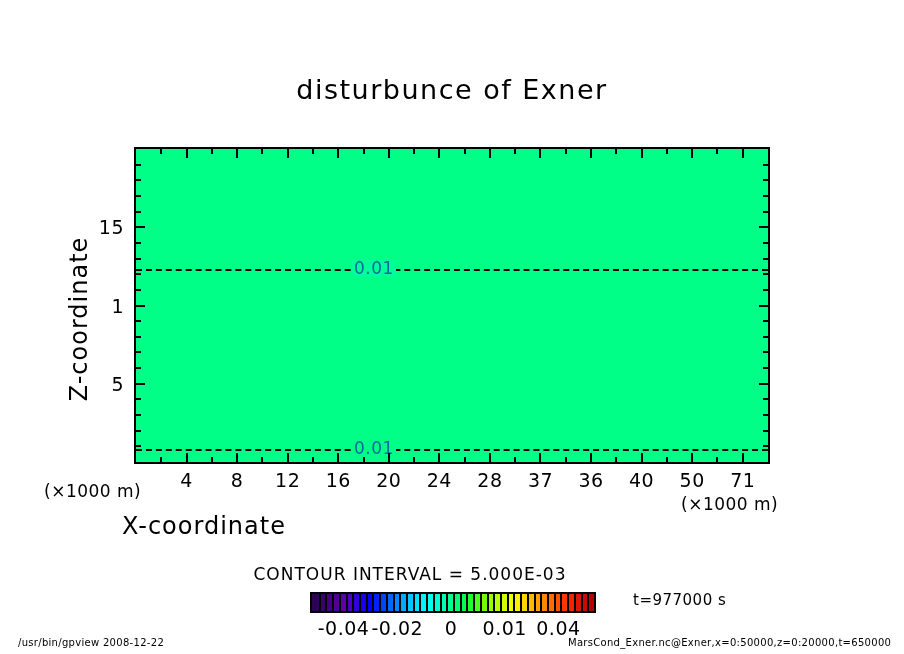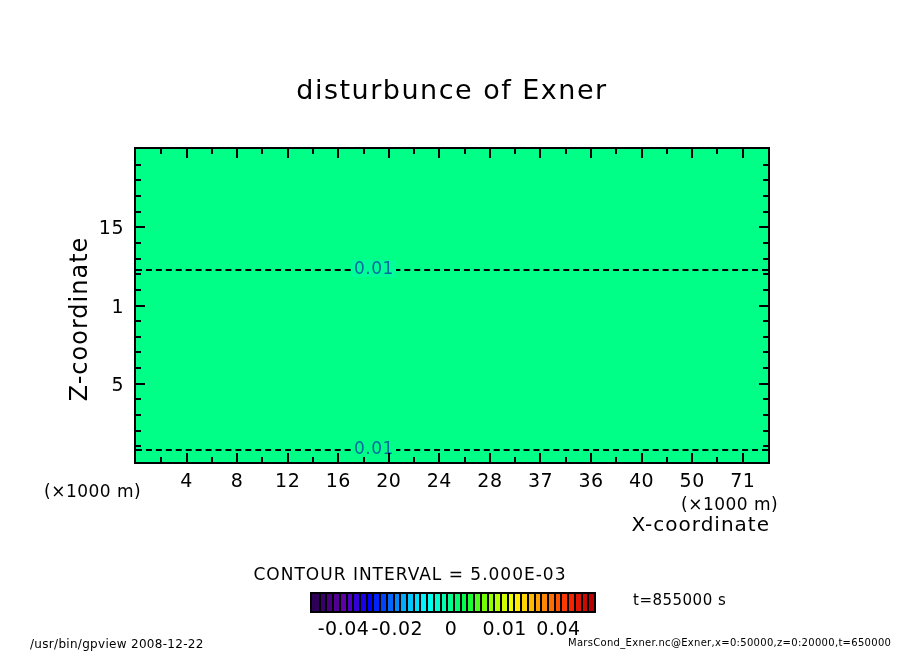--- a/index.html
+++ b/index.html
@@ -82,23 +82,23 @@
     position: absolute;
     font-size: 19px;
     text-align: right;
     transform: translateY(-50%);
     white-space: nowrap;
     letter-spacing: 0.5px;
   }
 
   
   #xaxis-title {
-    left: 134px; top: 512px; width: 636px;
-    text-align: right;
-    font-size: 20px;
+    left: 122px; top: 512px; width: 636px;
+    text-align: left;
+    font-size: 24px;
     letter-spacing: 1px;
     white-space: nowrap;
   }
   #yaxis-title {
     left: -61px; top: 305px;
     width: 280px;
     text-align: center;
     font-size: 24px;
     letter-spacing: 1px;
     transform: rotate(-90deg);
@@ -151,22 +151,22 @@
   }
   #time-label {
     left: 633px; top: 591px;
     font-size: 15px;
     letter-spacing: 0.5px;
     white-space: nowrap;
   }
 
   
   #footer-left {
-    left: 30px; top: 637px;
-    font-size: 12px;
+    left: 18px; top: 637px;
+    font-size: 10px;
     letter-spacing: 0.3px;
     white-space: nowrap;
   }
   #footer-right {
     left: 568px; top: 637px;
     font-size: 10px;
     letter-spacing: 0.3px;
     white-space: nowrap;
   }
 </style>
@@ -348,17 +348,17 @@
     </div>
 </div>
 <div class="abs" id="colorbar-labels">
     <div class="cblabel" style="left: 343.571px; top: 617px;">-0.04</div>
     <div class="cblabel" style="left: 397.286px; top: 617px;">-0.02</div>
     <div class="cblabel" style="left: 451px; top: 617px;">0</div>
     <div class="cblabel" style="left: 504.714px; top: 617px;">0.01</div>
     <div class="cblabel" style="left: 558.429px; top: 617px;">0.04</div>
   </div>
 
-<div class="abs" id="time-label">t=855000 s</div>
+<div class="abs" id="time-label">t=977000 s</div>
 
 <div class="abs" id="footer-left">/usr/bin/gpview   2008-12-22</div>
 
 <div class="abs" id="footer-right">MarsCond_Exner.nc@Exner,x=0:50000,z=0:20000,t=650000</div>
 
 </body></html>

